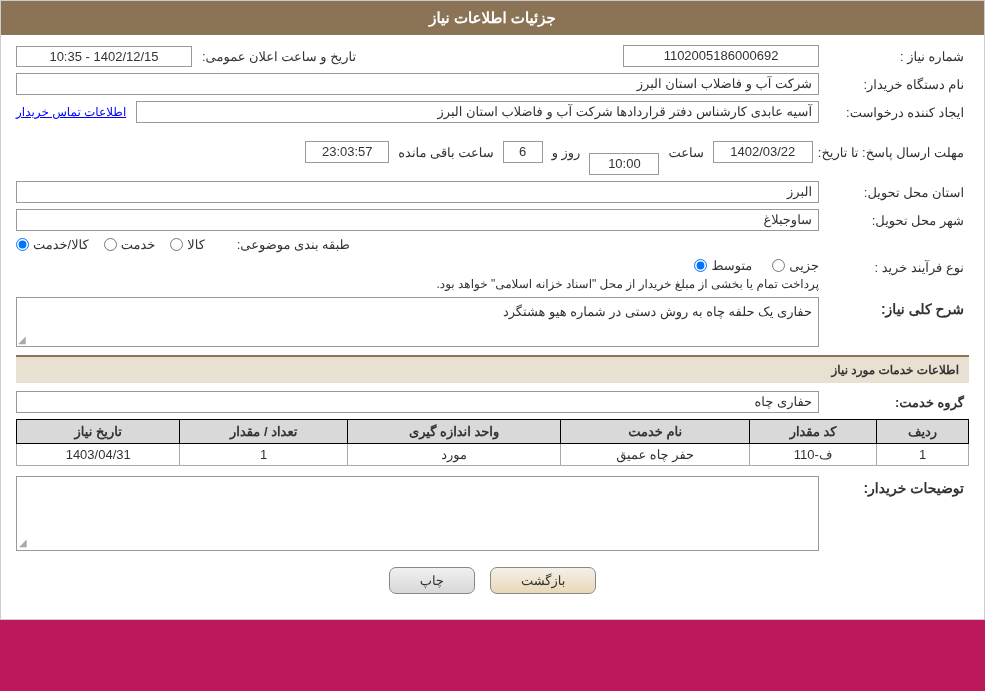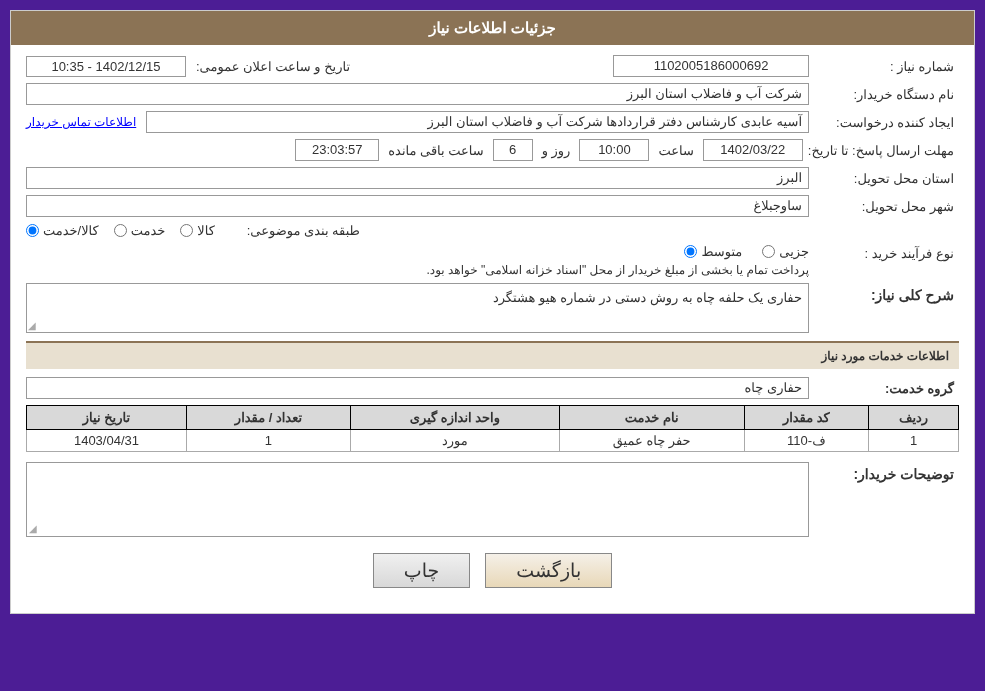--- a/index.html
+++ b/index.html
@@ -6,22 +6,22 @@
     body {
       font-family: Tahoma, Arial, sans-serif;
       font-size: 13px;
       background: #f0f0f0;
       direction: rtl;
       color: #333;
     }
     .page-wrapper {
       width: 985px;
       min-height: 691px;
-      background: #4c1d95;
-      padding: 10px;
+      background: #be185d;
+      padding: 0;
     }
     .main-container {
       background: #fff;
       border: 1px solid #ccc;
     }
     .header-bar {
       background: #8B7355;
       color: #fff;
       text-align: center;
       padding: 8px 10px;
@@ -163,25 +163,25 @@
       direction: rtl;
     }
     .buttons-row {
       display: flex;
       justify-content: center;
       gap: 15px;
       padding: 10px 0 15px 0;
     }
     .btn {
       padding: 5px 30px;
-      font-size: 19px;
+      font-size: 13px;
       font-family: Tahoma, Arial, sans-serif;
       cursor: pointer;
       border: 1px solid #888;
-      border-radius: 0;
+      border-radius: 7px;
     }
     .btn-print {
       background: linear-gradient(to bottom, #f0f0f0, #d8d8d8);
       color: #333;
     }
     .btn-back {
       background: linear-gradient(to bottom, #f5f0e8, #e8d8b8);
       color: #333;
     }
     .relative-container {
@@ -210,39 +210,39 @@
       <span>جزئیات اطلاعات نیاز</span>
     </div>
 
     <div class="content-area">
 
       <div class="info-row" style="gap:10px; justify-content:flex-end;">
         <span class="label-cell">شماره نیاز :</span>
         <div class="value-box" style="width:196px; text-align:center;">1102005186000692</div>
         <span style="flex:1;"></span>
         <span class="label-cell" style="min-width:auto;">تاریخ و ساعت اعلان عمومی:</span>
-        <div class="announce-date-box" style="width:160px;">1402/12/15 - 10:35</div>
+        <div class="announce-date-box" style="width:176px;">1402/12/15 - 10:35</div>
       </div>
 
       <div class="info-row" style="gap:10px; justify-content:flex-end;">
         <span class="label-cell">نام دستگاه خریدار:</span>
         <div class="value-box value-box-wide">شرکت آب و فاضلاب استان البرز</div>
       </div>
 
       <div class="info-row" style="gap:10px; justify-content:flex-end;">
         <span class="label-cell">ایجاد کننده درخواست:</span>
         <div class="value-box" style="flex:1; text-align:right;">آسیه عابدی کارشناس دفتر قراردادها شرکت آب و فاضلاب استان البرز</div>
         <span class="contact-link">اطلاعات تماس خریدار</span>
       </div>
 
       <div class="deadline-row">
         <span class="label-cell" style="min-width:150px;">مهلت ارسال پاسخ: تا تاریخ:</span>
         <div class="small-box" style="width:100px;">1402/03/22</div>
         <span style="padding:0 4px;">ساعت</span>
-        <div class="small-box" style="width:70px;">10:00</div>
+        <div class="small-box" style="width:70px;margin-top:24px;">10:00</div>
         <span style="padding:0 4px;">روز و</span>
         <div class="small-box" style="width:40px;">6</div>
         <span style="padding:0 4px;">ساعت باقی مانده</span>
         <div class="small-box" style="width:84px;">23:03:57</div>
       </div>
 
       <div class="info-row" style="gap:10px; justify-content:flex-end;">
         <span class="label-cell">استان محل تحویل:</span>
         <div class="value-box value-box-wide">البرز</div>
       </div>

